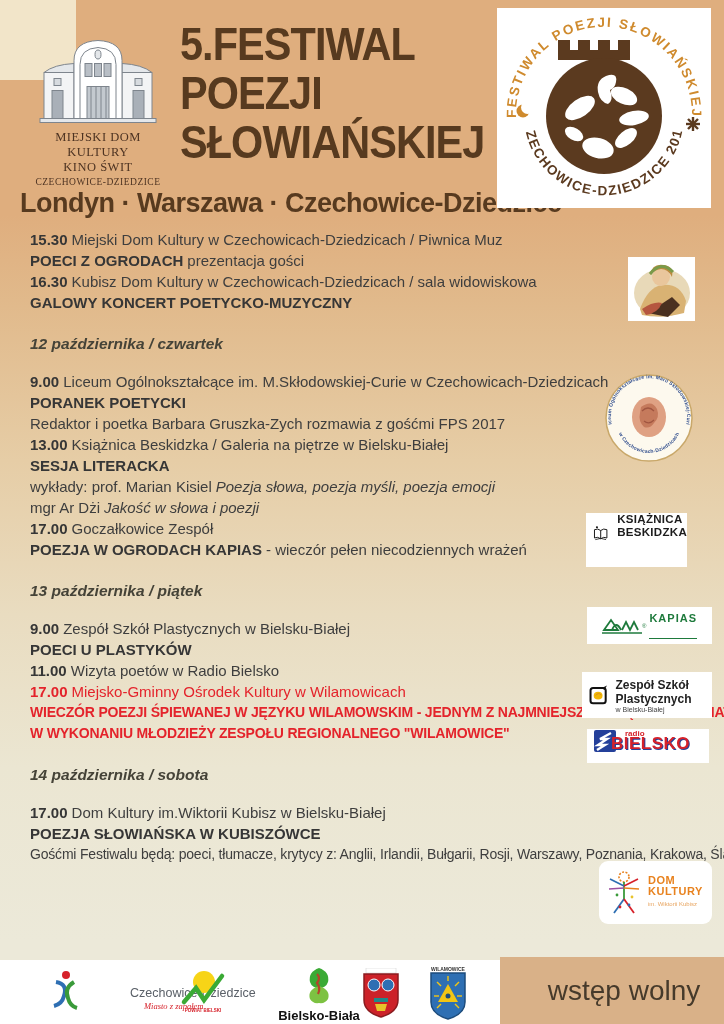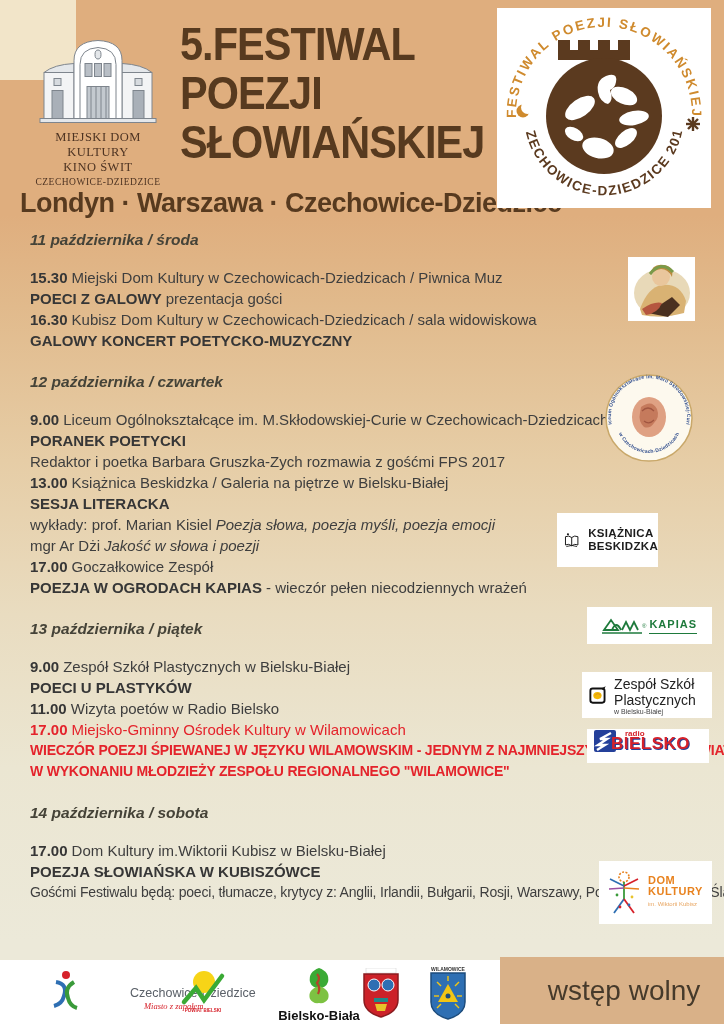--- a/index.html
+++ b/index.html
@@ -35,30 +35,30 @@
   .i { font-style:italic; }
   .line > span + span { margin-left:4px; }
   .red, .red .b { color:#e4232b; }
   .long { font-size:14px; white-space:nowrap; letter-spacing:-.2px; line-height:19px; }
   .note { margin-top:11px; font-size:14px; white-space:nowrap; letter-spacing:-.2px; color:#3e3e3e; }
 
   
   .sbox { position:absolute; background:#fff; }
   .muse-box   { left:628px; top:257px; width:67px;  height:64px; }
   .liceum-box { left:604px; top:373px; width:90px;  height:90px; background:transparent; }
-  .ksia-box   { left:557px; top:513px; width:101px; height:54px; display:flex; align-items:center; }
+  .ksia-box   { left:586px; top:513px; width:101px; height:54px; display:flex; }
   .kapias-box { left:587px; top:607px; width:125px; height:37px; display:flex; align-items:center; justify-content:center; }
   .plast-box  { left:582px; top:672px; width:130px; height:46px; display:flex; align-items:center; }
   .radio-box  { left:587px; top:729px; width:122px; height:34px; display:flex; align-items:flex-start; }
-  .kubisz-box { left:599px; top:861px; width:113px; height:63px; border-radius:0; display:flex; align-items:center; }
+  .kubisz-box { left:599px; top:861px; width:113px; height:63px; border-radius:9px; display:flex; align-items:center; }
 
   .ksia-text { font-weight:700; font-size:11.5px; color:#1c1c1c; line-height:13px; letter-spacing:.3px; }
   .kapias-text { color:#1e7a3c; font-weight:700; font-size:11px; letter-spacing:1px; }
   .kapias-reg { color:#1e7a3c; font-size:6px; vertical-align:top; }
-  .plast-text .p1 { font-weight:400; font-size:14px; color:#222; }
+  .plast-text .p1 { font-weight:700; font-size:12px; color:#222; }
   .plast-text .p2 { font-size:7px; color:#444; }
   .radio-text { line-height:10px; }
   .radio-small { color:#d6212a; font-size:8px; font-weight:700; display:block; margin-left:14px; }
   .radio-big { color:#d6212a; font-size:17px; font-weight:700; letter-spacing:.5px; text-shadow:1px 1px 0 #24409a; }
   .kubisz-text { color:#e8821e; line-height:11px; }
   .kubisz-text .k1,.kubisz-text .k2 { font-weight:700; font-size:11px; letter-spacing:.5px; }
   .kubisz-text .k3 { font-size:6px; color:#e8a560; margin-top:2px; }
 
   
   .bottom-bar { position:absolute; left:0; top:960px; width:724px; height:64px; background:#fff; }
@@ -143,23 +143,22 @@
         <ellipse cx="129" cy="130" rx="13" ry="7" fill="#ffffff" transform="rotate(-40 129 130)"></ellipse>
         <ellipse cx="101" cy="140" rx="16" ry="10" fill="#ffffff" transform="rotate(15 101 140)"></ellipse>
         <ellipse cx="77" cy="126" rx="10" ry="6" fill="#ffffff" transform="rotate(30 77 126)"></ellipse>
         <path fill="#ffffff" d="M101,84 q-2,-12 8,-16 q12,-4 10,6 q-1,6 -6,8 q4,10 -2,14 q-8,-2 -10,-12 z"></path>
       </g>
     </svg>
   </div>
 
   <div class="main">
     <section class="day">
-      <p class="date">11 października / środa</p>
       <p class="line"><span class="b">15.30</span><span>Miejski Dom Kultury w Czechowicach-Dziedzicach / Piwnica Muz</span></p>
-      <p class="line"><span class="b">POECI Z GALOWY</span><span>prezentacja gości</span></p>
+      <p class="line"><span class="b">POECI Z OGRODACH</span><span>prezentacja gości</span></p>
       <p class="line"><span class="b">16.30</span><span>Kubisz Dom Kultury w Czechowicach-Dziedzicach / sala widowiskowa</span></p>
       <p class="line"><span class="b">GALOWY KONCERT POETYCKO-MUZYCZNY</span></p>
     </section>
 
     <section class="day">
       <p class="date">12 października / czwartek</p>
       <p class="line"><span class="b">9.00</span><span>Liceum Ogólnokształcące im. M.Skłodowskiej-Curie w Czechowicach-Dziedzicach</span></p>
       <p class="line"><span class="b">PORANEK POETYCKI</span></p>
       <p class="line"><span>Redaktor i poetka Barbara Gruszka-Zych rozmawia z gośćmi FPS 2017</span></p>
       <p class="line mt"><span class="b">13.00</span><span>Książnica Beskidzka / Galeria na piętrze w Bielsku-Białej</span></p>
@@ -232,21 +231,21 @@
       <div>BESKIDZKA</div>
     </div>
   </div>
 
   <div class="sbox kapias-box">
     <svg width="40" height="20" viewBox="0 0 40 20">
       <path d="M2,14 L9,4 L16,14 Z M10,14 Q14,4 19,14 M20,14 L24,6 L28,14 L32,6 L36,14" fill="none" stroke="#1e7a3c" stroke-width="1.8"></path>
       <line x1="0" y1="17" x2="40" y2="17" stroke="#1e7a3c" stroke-width="1.5"></line>
     </svg>
     <span class="kapias-reg">®</span>
-    <span class="kapias-text" style="margin-left:3px; border-bottom:1.5px solid #1e7a3c; padding-bottom:3px">KAPIAS</span>
+    <span class="kapias-text" style="margin-left:3px; border-bottom:1.5px solid #1e7a3c; padding-bottom:14px">KAPIAS</span>
   </div>
 
   <div class="sbox plast-box">
     <svg width="34" height="34" viewBox="0 0 34 34" style="margin-left:6px">
       <rect x="4" y="6" width="24" height="24" rx="4" fill="none" stroke="#111" stroke-width="3.2"></rect>
       <path d="M22,6 L30,2 L26,9 Z" fill="#111"></path>
       <ellipse cx="16" cy="18" rx="7" ry="6" fill="#f2b705"></ellipse>
       <path d="M12,18 Q16,12 21,17" stroke="#d98c1a" stroke-width="1.5" fill="none"></path>
     </svg>
     <div class="plast-text" style="margin-left:6px">

